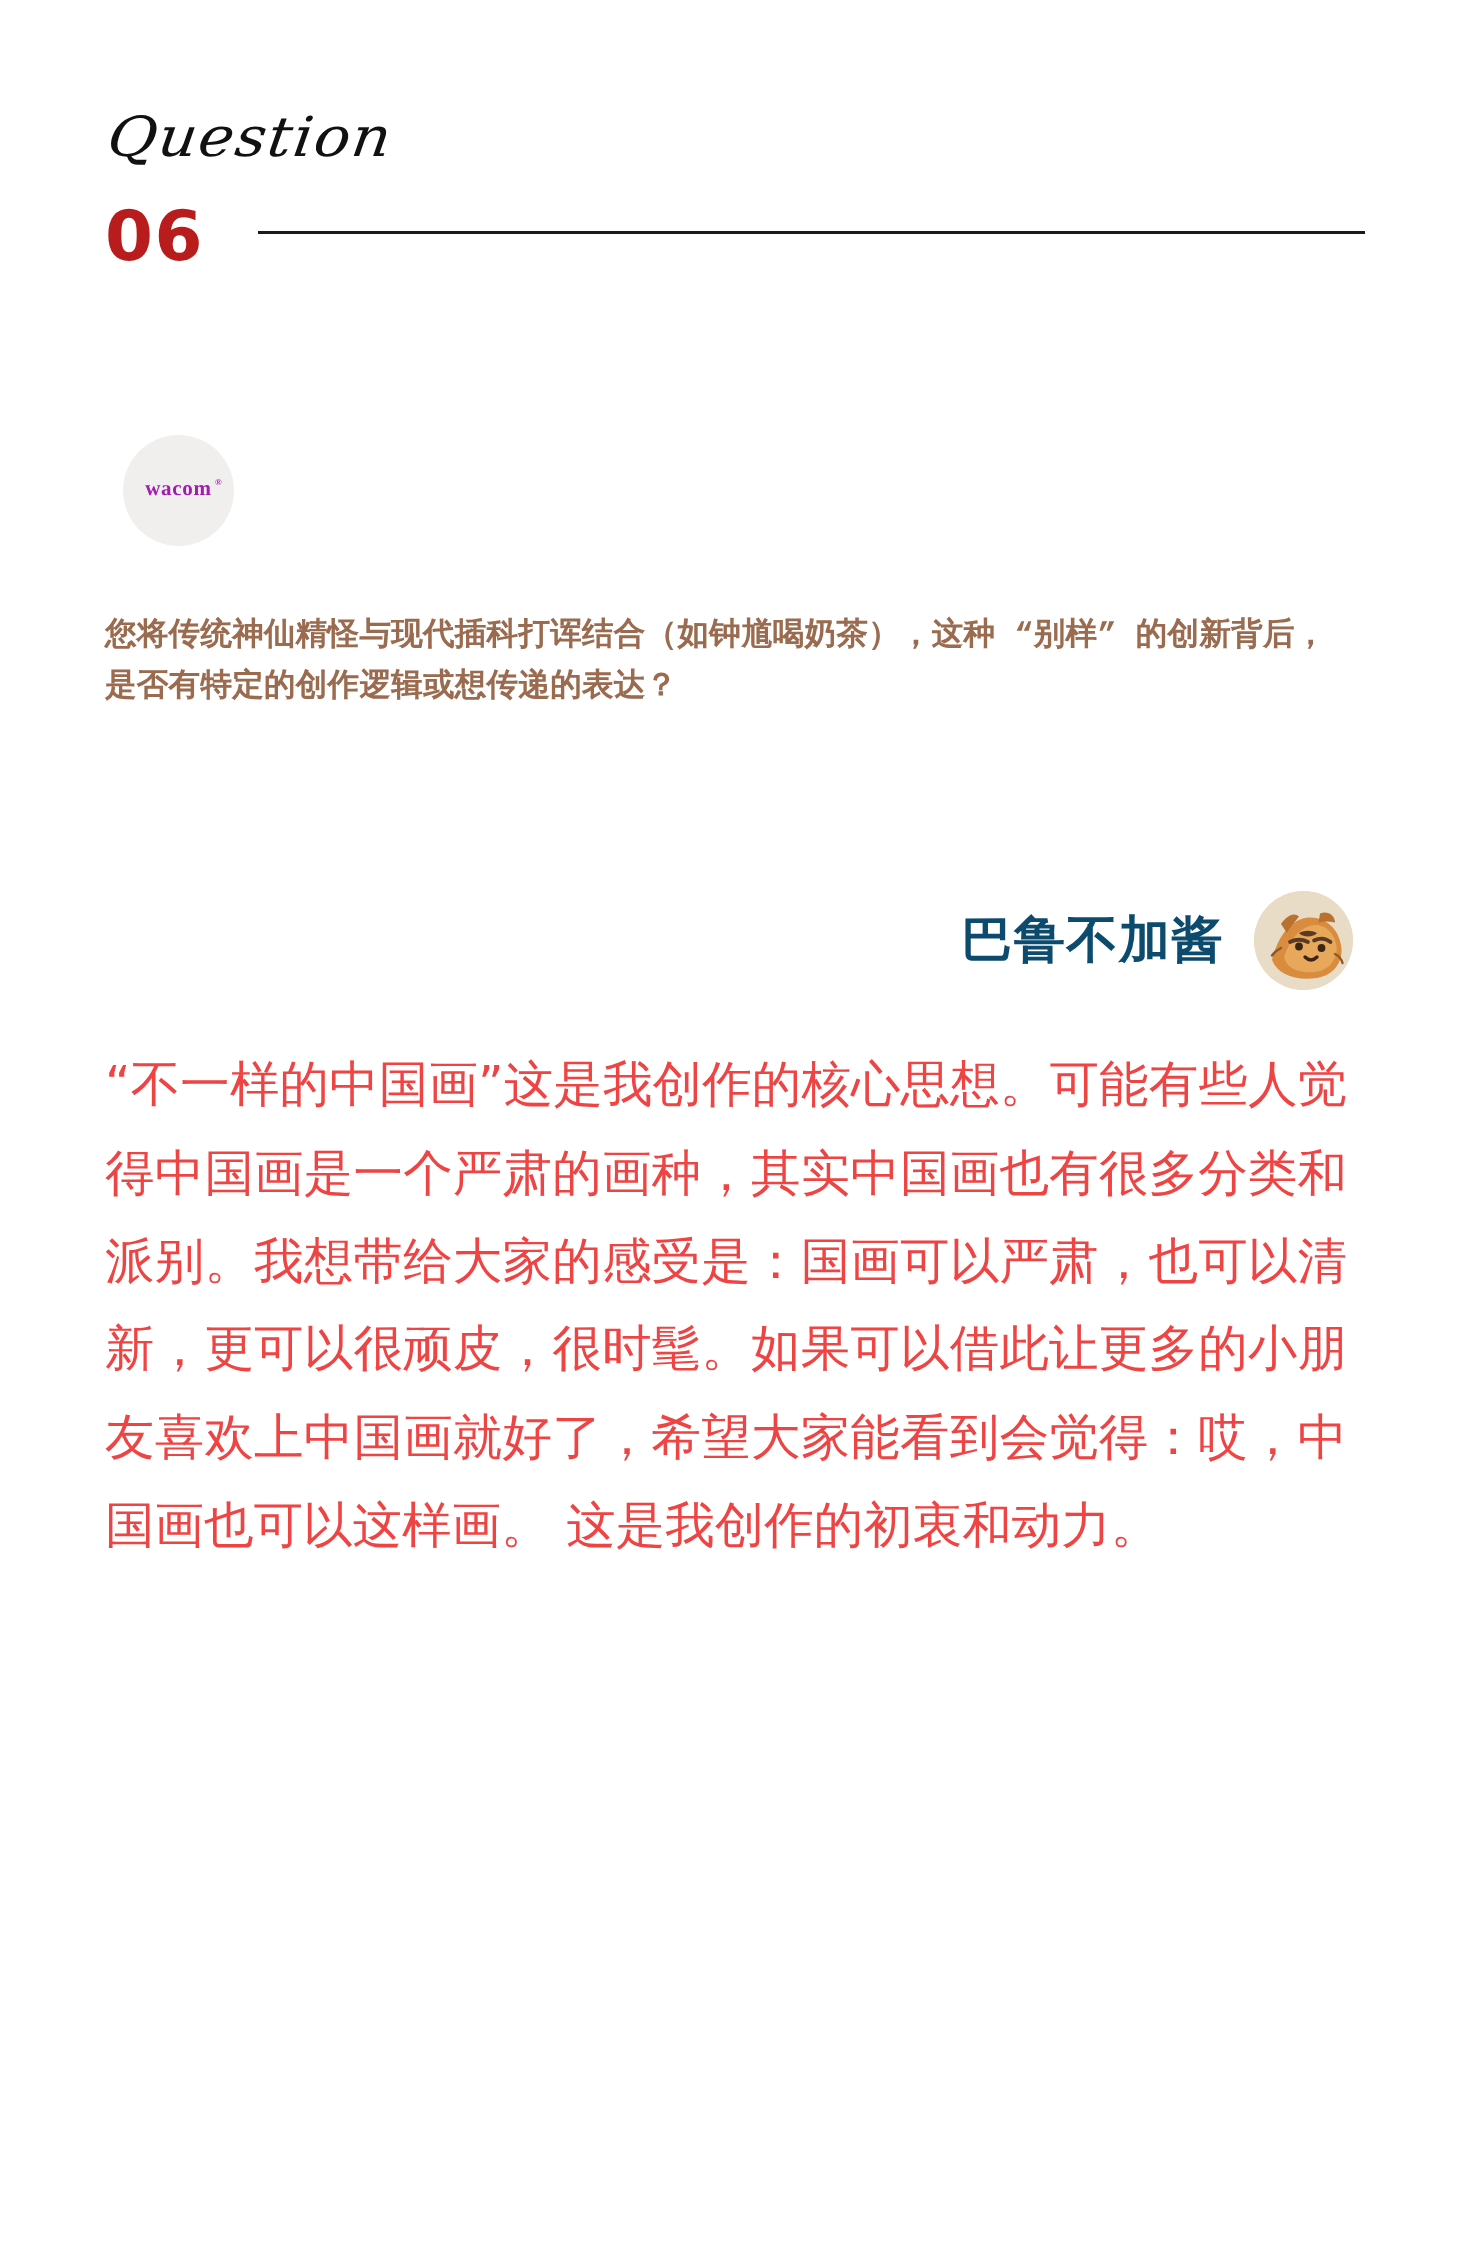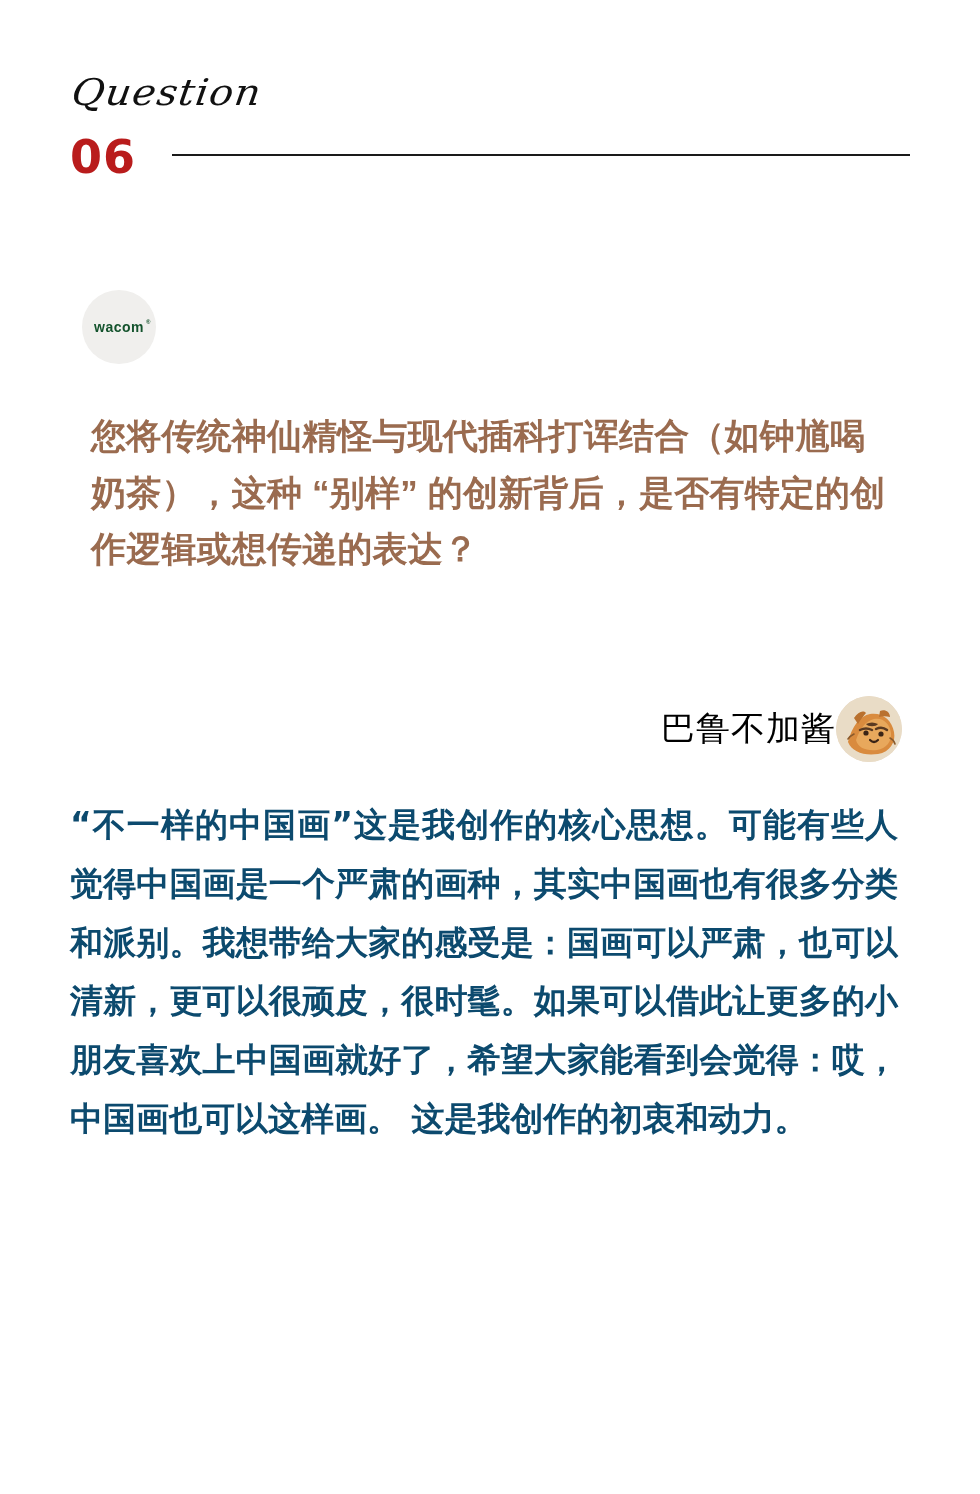--- a/index.html
+++ b/index.html
@@ -67,84 +67,85 @@
     margin-left: 12px;
     width: 74px;
     height: 74px;
     border-radius: 50%;
     background: #f0efed;
     display: flex;
     align-items: center;
     justify-content: center;
   }
   .brand-badge .wordmark {
-    font-family: Liberation Sans, sans-serif;
+    font-family: Liberation Serif, serif;
     font-size: 14px;
     font-weight: 700;
     letter-spacing: 0.5px;
-    color: #14532d;
+    color: #a21caf;
     position: relative;
   }
   .brand-badge .wordmark::after {
     content: "®";
     font-size: 6px;
     position: absolute;
     top: 0px;
     right: -7px;
   }
 
   
   .question {
     margin-top: 44px;
-    margin-left: 21px;
+    margin-left: 0;
     margin-right: 10px;
-    font-family: Liberation Sans, sans-serif;
+    font-family: Liberation Mono, monospace;
     font-weight: 700;
-    font-size: 35px;
+    font-size: 21px;
     line-height: 1.62;
     color: #9a6b4f;
     letter-spacing: 0.2px;
   }
 
   
   .author-row {
     margin-top: 118px;
     display: flex;
     align-items: center;
     justify-content: flex-end;
     padding-right: 8px;
   }
   .author-name {
     font-family: "DejaVu Sans", sans-serif;
-    font-weight: 400;
+    font-weight: 700;
     font-size: 34px;
-    color: #000000;
+    color: #0c4a6e;
     letter-spacing: 1px;
+    margin-right: 20px;
   }
   .avatar {
     width: 66px;
     height: 66px;
     border-radius: 50%;
     background: #e8d9c4;
     position: relative;
     overflow: hidden;
     flex: 0 0 auto;
   }
   .avatar svg { display: block; }
 
   
   .answer {
     margin-top: 34px;
     margin-left: 0px;
     margin-right: 12px;
     font-family: "DejaVu Sans", sans-serif;
-    font-weight: 700;
+    font-weight: 400;
     font-size: 33px;
     line-height: 1.78;
-    color: #0c4a6e;
+    color: #ef4444;
     text-align: justify;
     text-justify: inter-ideograph;
     letter-spacing: 0px;
   }
 </style>
 </head>
 <body>
 
 <div class="page">
 

